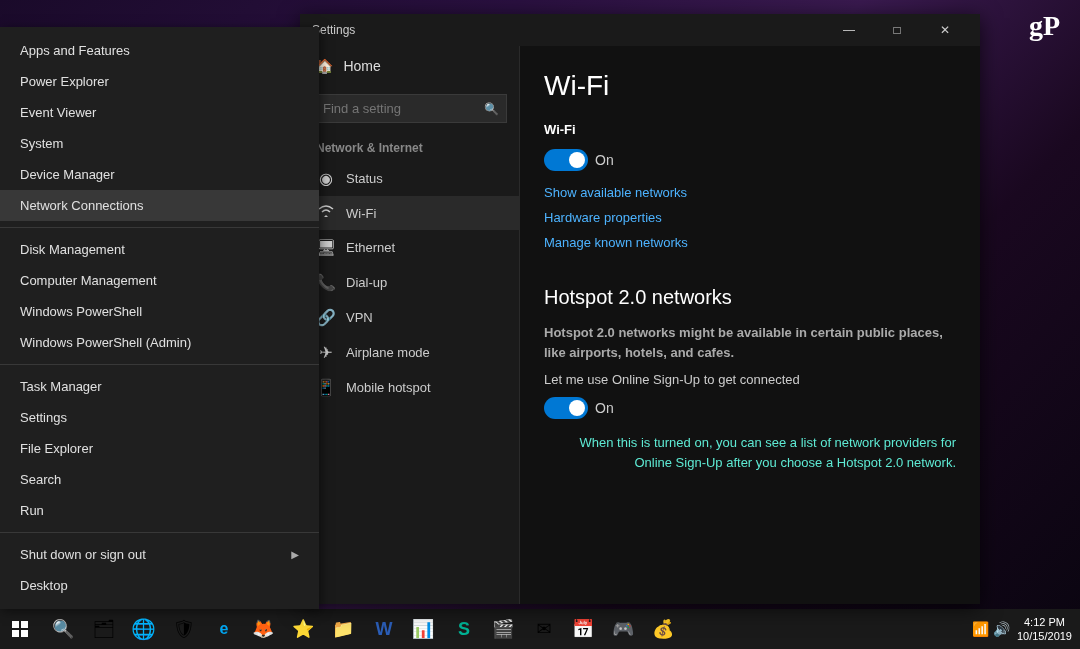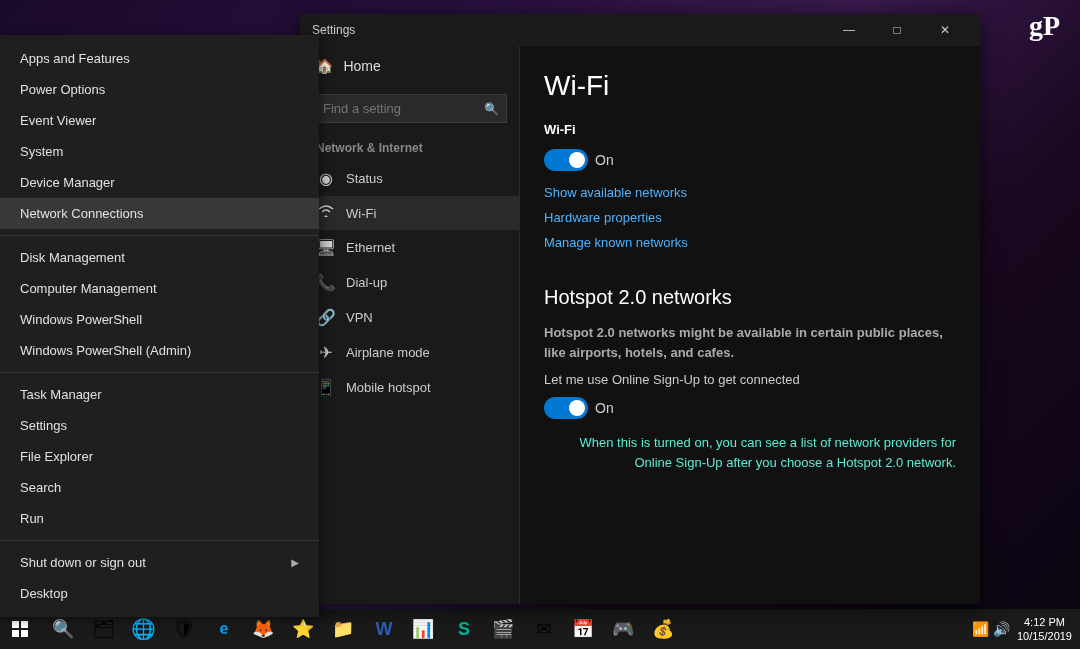--- a/index.html
+++ b/index.html
@@ -92,21 +92,21 @@
       font-weight: bold;
       color: white;
       font-family: serif;
       z-index: 5;
     }
 
     
     .context-menu {
       position: absolute;
       left: 0;
-      bottom: 32px;
+      bottom: 40px;
       width: 319px;
       background: #1f1f1f;
       color: #e0e0e0;
       z-index: 200;
       padding: 8px 0;
       box-shadow: 2px 2px 10px rgba(0,0,0,0.5);
     }
     .context-menu-item {
       padding: 8px 20px;
       font-size: 13px;
@@ -336,21 +336,21 @@
 
 <div class="desktop">
 
   <div class="gp-logo">gP</div>
 
   <div class="context-menu">
     <div class="context-menu-item">
       <span>Apps and Features</span>
     </div>
     <div class="context-menu-item">
-      <span>Power Options</span>
+      <span>Power Explorer</span>
     </div>
     <div class="context-menu-item">
       <span>Event Viewer</span>
     </div>
     <div class="context-menu-item">
       <span>System</span>
     </div>
     <div class="context-menu-item">
       <span>Device Manager</span>
     </div>

